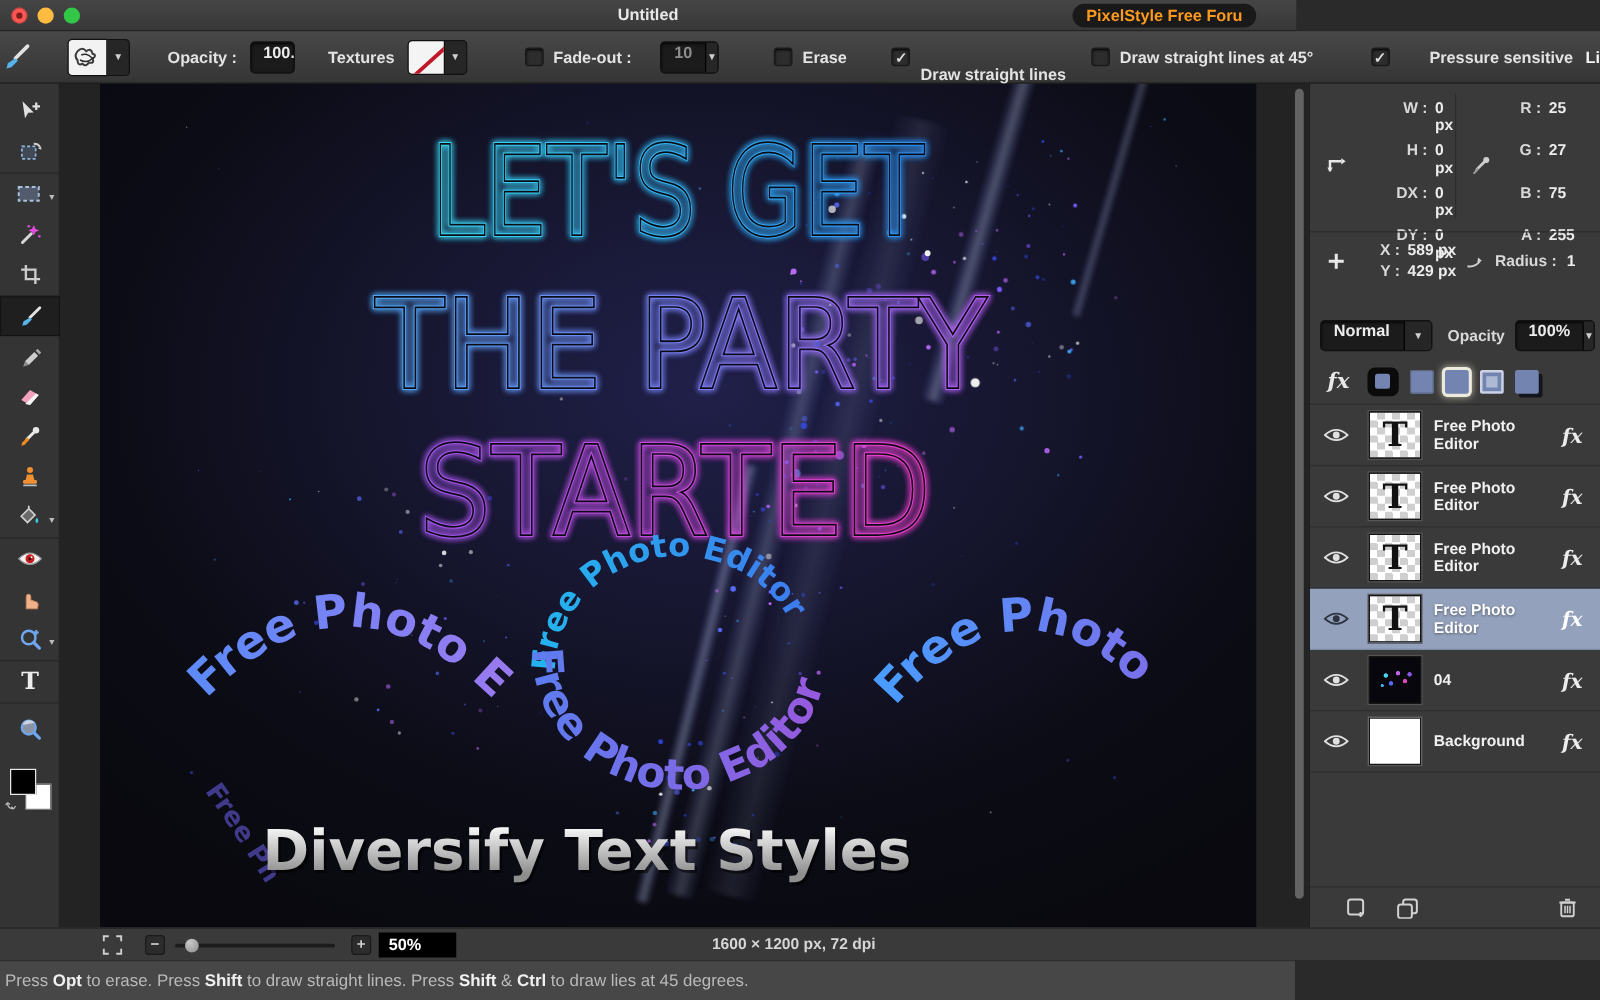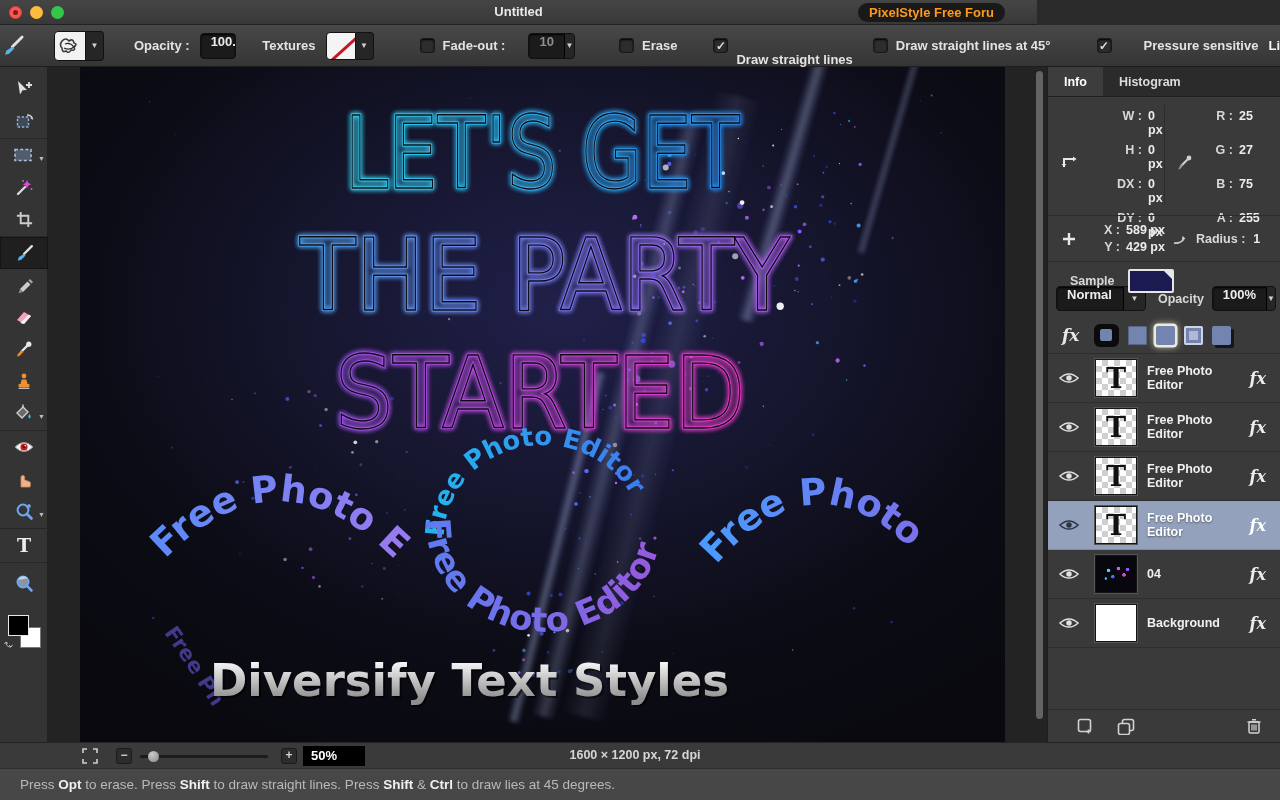--- a/index.html
+++ b/index.html
@@ -125,23 +125,23 @@
   #zoombar { position:absolute; left:0; top:742px; width:1280px; height:26px; background:#3a3a3a;
              border-top:1px solid #232323; color:#dcdcdc; }
   #zoom-pct { position:absolute; left:303px; top:3px; width:62px; height:20px; background:#000; color:#fff;
               font-size:13px; font-weight:bold; padding:2px 0 0 8px; }
   #doc-dims { position:absolute; left:500px; top:5px; width:270px; text-align:center; font-size:12.5px; font-weight:bold; color:#d6d6d6; }
   .zbtn { position:absolute; top:5px; width:16px; height:16px; background:#2c2c2c; border:1px solid #1a1a1a;
           border-radius:3px; color:#d0d0d0; font-size:12px; line-height:13px; text-align:center; font-weight:bold;}
   #ztrack { position:absolute; left:140px; top:12px; width:128px; height:3px; background:#1c1c1c; border-radius:2px; }
   #zthumb { position:absolute; left:8px; top:-4px; width:11px; height:11px; border-radius:50%;
             background:radial-gradient(circle at 35% 30%, #c9c9c9, #8a8a8a); }
-  #statusbar { position:absolute; left:0; top:768px; width:1280px; height:32px; background:#474747;
+  #statusbar { position:absolute; left:0; top:768px; width:1036px; height:32px; background:#474747;
                border-top:1px solid #2e2e2e; color:#b9b9b9; font-size:13.5px; display:flex; align-items:center;
-               padding-left:20px; }
+               padding-left:4px; }
   #statusbar b { color:#f0f0f0; }
 
   svg text { user-select:none; }
 </style>
 </head>
 <body>
 
 <div id="titlebar">
   <span class="tl" id="tl-close"></span>
   <span class="tl" id="tl-min"></span>
@@ -695,24 +695,20 @@
     <g font-family="DejaVu Sans, sans-serif" font-weight="bold" font-size="45">
       <text x="132" y="631" fill="#000" opacity=".55">Diversify Text Styles</text>
       <text x="130" y="629" fill="url(#capGrad)">Diversify Text Styles</text>
     </g>
   </svg>
   <div id="vscroll"></div>
 </div>
 
 <div id="panel">
 
-  <div class="ptabs">
-    <div class="ptab active">Info</div>
-    <div class="ptab">Histogram</div>
-  </div>
 
   <div id="info-body">
     <svg width="18" height="18" viewBox="0 0 18 18" style="position:absolute; left:12px; top:56px;">
       <path d="M4,14 V6 H13" fill="none" stroke="#e8e8e8" stroke-width="2"></path>
       <path d="M13,3.5 L16.5,6 L13,8.5 Z" fill="#e8e8e8"></path>
       <path d="M1.8,11 L4,14.5 L6.2,11 Z" fill="#e8e8e8"></path>
     </svg>
     <svg width="18" height="18" viewBox="0 0 18 18" style="position:absolute; left:128px; top:56px;">
       <circle cx="13" cy="5" r="2.4" fill="#cfcfcf"></circle>
       <line x1="12" y1="6" x2="5.5" y2="12.5" stroke="#cfcfcf" stroke-width="2.2" stroke-linecap="round"></line>
@@ -751,24 +747,20 @@
         <span class="ilabel">Y :</span>
           <span class="ival">429 px</span>
       </div>
       <svg width="16" height="14" viewBox="0 0 16 14">
         <path d="M2,11 q6,1 10,-4" fill="none" stroke="#cfcfcf" stroke-width="1.6"></path>
         <path d="M10.5,4 L13.5,6.5 L9.8,8 Z" fill="#cfcfcf"></path>
       </svg>
       <span class="ilabel" style="margin-left:8px;">Radius :</span>
       <span class="ival" style="margin-left:8px;">1</span>
     </div>
-    <div id="info-sample">
-      <span class="ilabel" style="margin-left:22px;">Sample</span>
-      <span id="sample-swatch" title="#1b1b52" style="background: rgb(27, 27, 82);"></span>
-    </div>
   </div>
 
 
   <div id="blend-row">
     <div class="vbox" style="width:90px; height:25px;">
       <span class="val" style="flex:1;">Normal</span>
       <span class="arrow">▼</span>
     </div>
     <span class="ilabel" style="margin-left:12px;">Opacity</span>
     <div class="vbox" style="width:64px; height:25px; margin-left:8px;">

